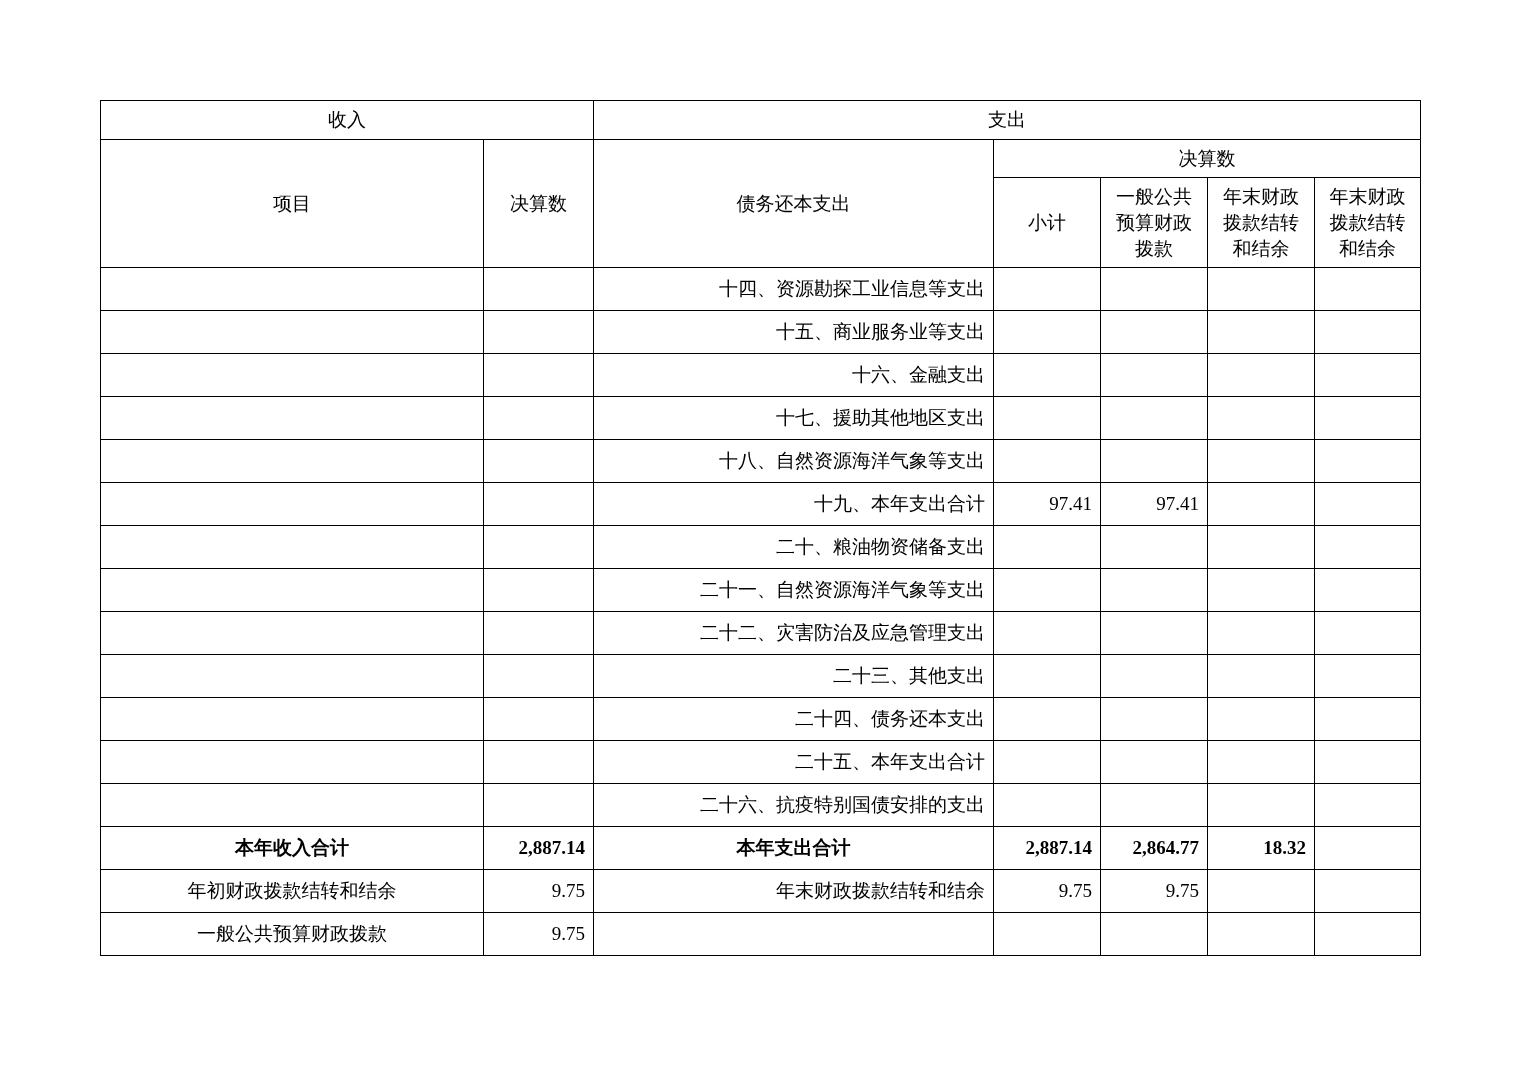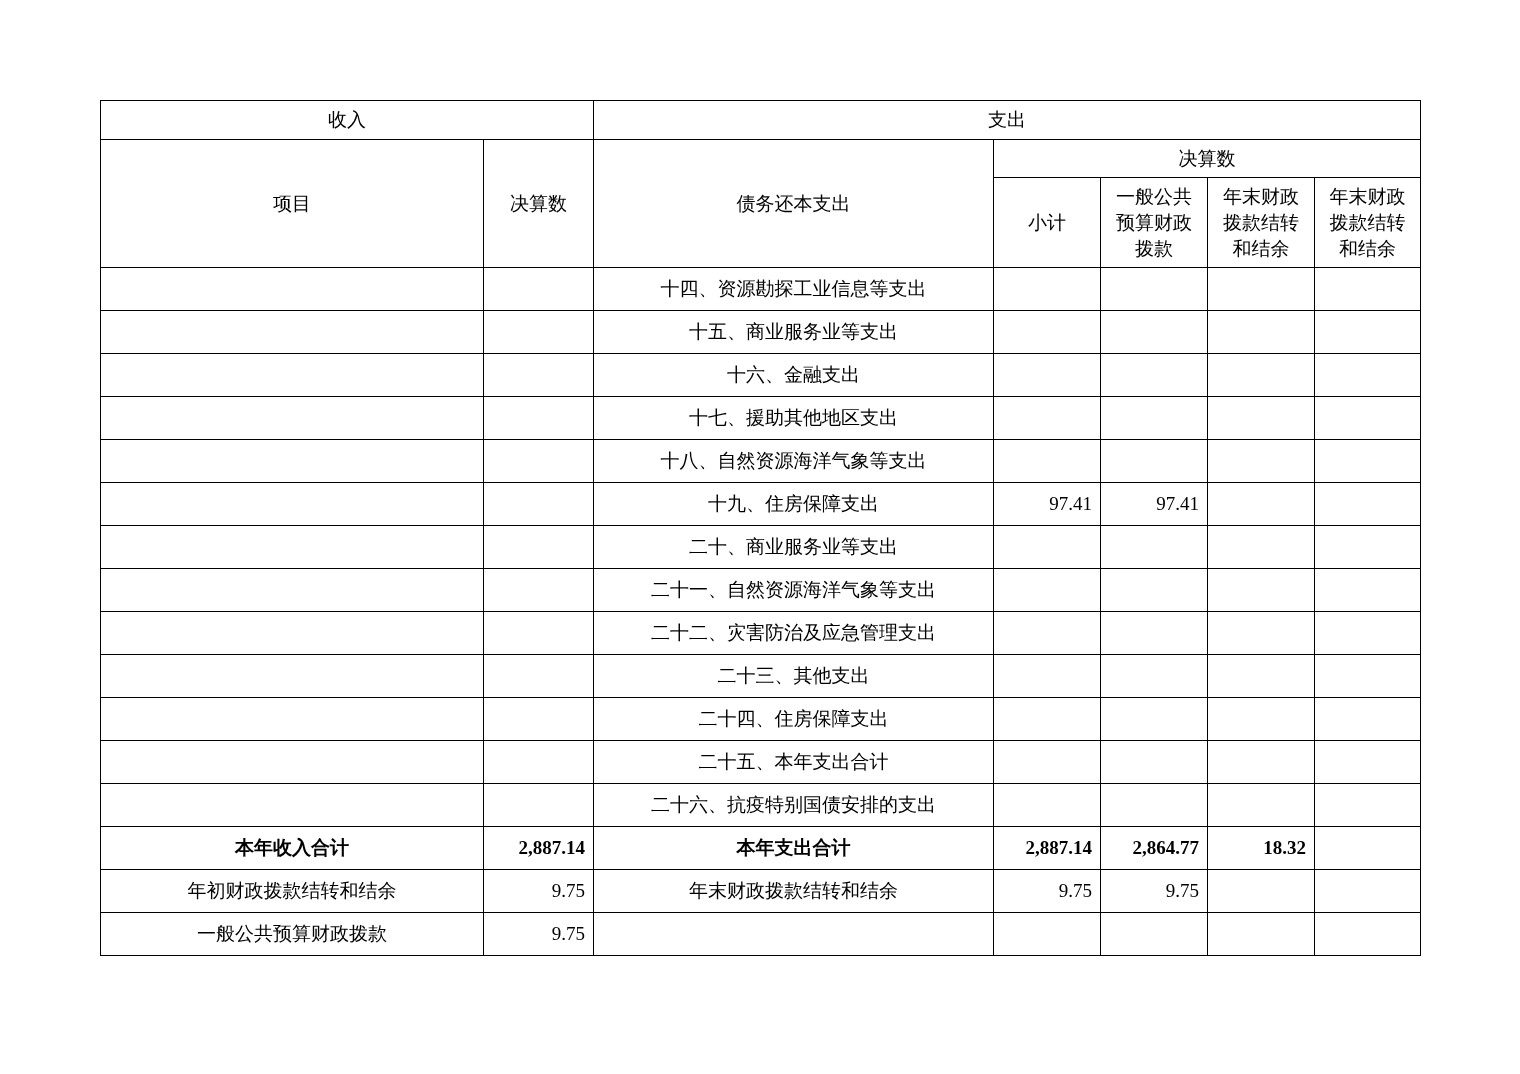--- a/index.html
+++ b/index.html
@@ -32,21 +32,21 @@
   table.budget td {
     border: 1px solid #000000;
     font-size: 19px;
     line-height: 1.35;
     padding: 6px 8px;
     vertical-align: middle;
     height: 30px;
     box-sizing: border-box;
   }
   .c-center { text-align: center; }
-  .c-left { text-align: center; }
+  .c-left { text-align: right; }
   .bold { font-weight: bold; }
   .num {
     text-align: right;
     font-family: "Liberation Serif", "DejaVu Serif", serif;
   }
   .hdr-top { height: 46px; }
   .hdr-sub { height: 42px; }
   .hdr-big { height: 82px; }
   .small-head {
     font-size: 19px;
@@ -128,30 +128,30 @@
         <td class="num"></td>
         <td class="c-left">十八、自然资源海洋气象等支出</td>
         <td class="num"></td>
         <td class="num"></td>
         <td class="num"></td>
         <td class="num"></td>
       </tr>
       <tr class="row-h">
         <td class="c-left"></td>
         <td class="num"></td>
-        <td class="c-left">十九、住房保障支出</td>
+        <td class="c-left">十九、本年支出合计</td>
         <td class="num">97.41</td>
         <td class="num">97.41</td>
         <td class="num"></td>
         <td class="num"></td>
       </tr>
       <tr class="row-h">
         <td class="c-left"></td>
         <td class="num"></td>
-        <td class="c-left">二十、商业服务业等支出</td>
+        <td class="c-left">二十、粮油物资储备支出</td>
         <td class="num"></td>
         <td class="num"></td>
         <td class="num"></td>
         <td class="num"></td>
       </tr>
       <tr class="row-h">
         <td class="c-left"></td>
         <td class="num"></td>
         <td class="c-left">二十一、自然资源海洋气象等支出</td>
         <td class="num"></td>
@@ -173,21 +173,21 @@
         <td class="num"></td>
         <td class="c-left">二十三、其他支出</td>
         <td class="num"></td>
         <td class="num"></td>
         <td class="num"></td>
         <td class="num"></td>
       </tr>
       <tr class="row-h">
         <td class="c-left"></td>
         <td class="num"></td>
-        <td class="c-left">二十四、住房保障支出</td>
+        <td class="c-left">二十四、债务还本支出</td>
         <td class="num"></td>
         <td class="num"></td>
         <td class="num"></td>
         <td class="num"></td>
       </tr>
       <tr class="row-h">
         <td class="c-left"></td>
         <td class="num"></td>
         <td class="c-left">二十五、本年支出合计</td>
         <td class="num"></td>

